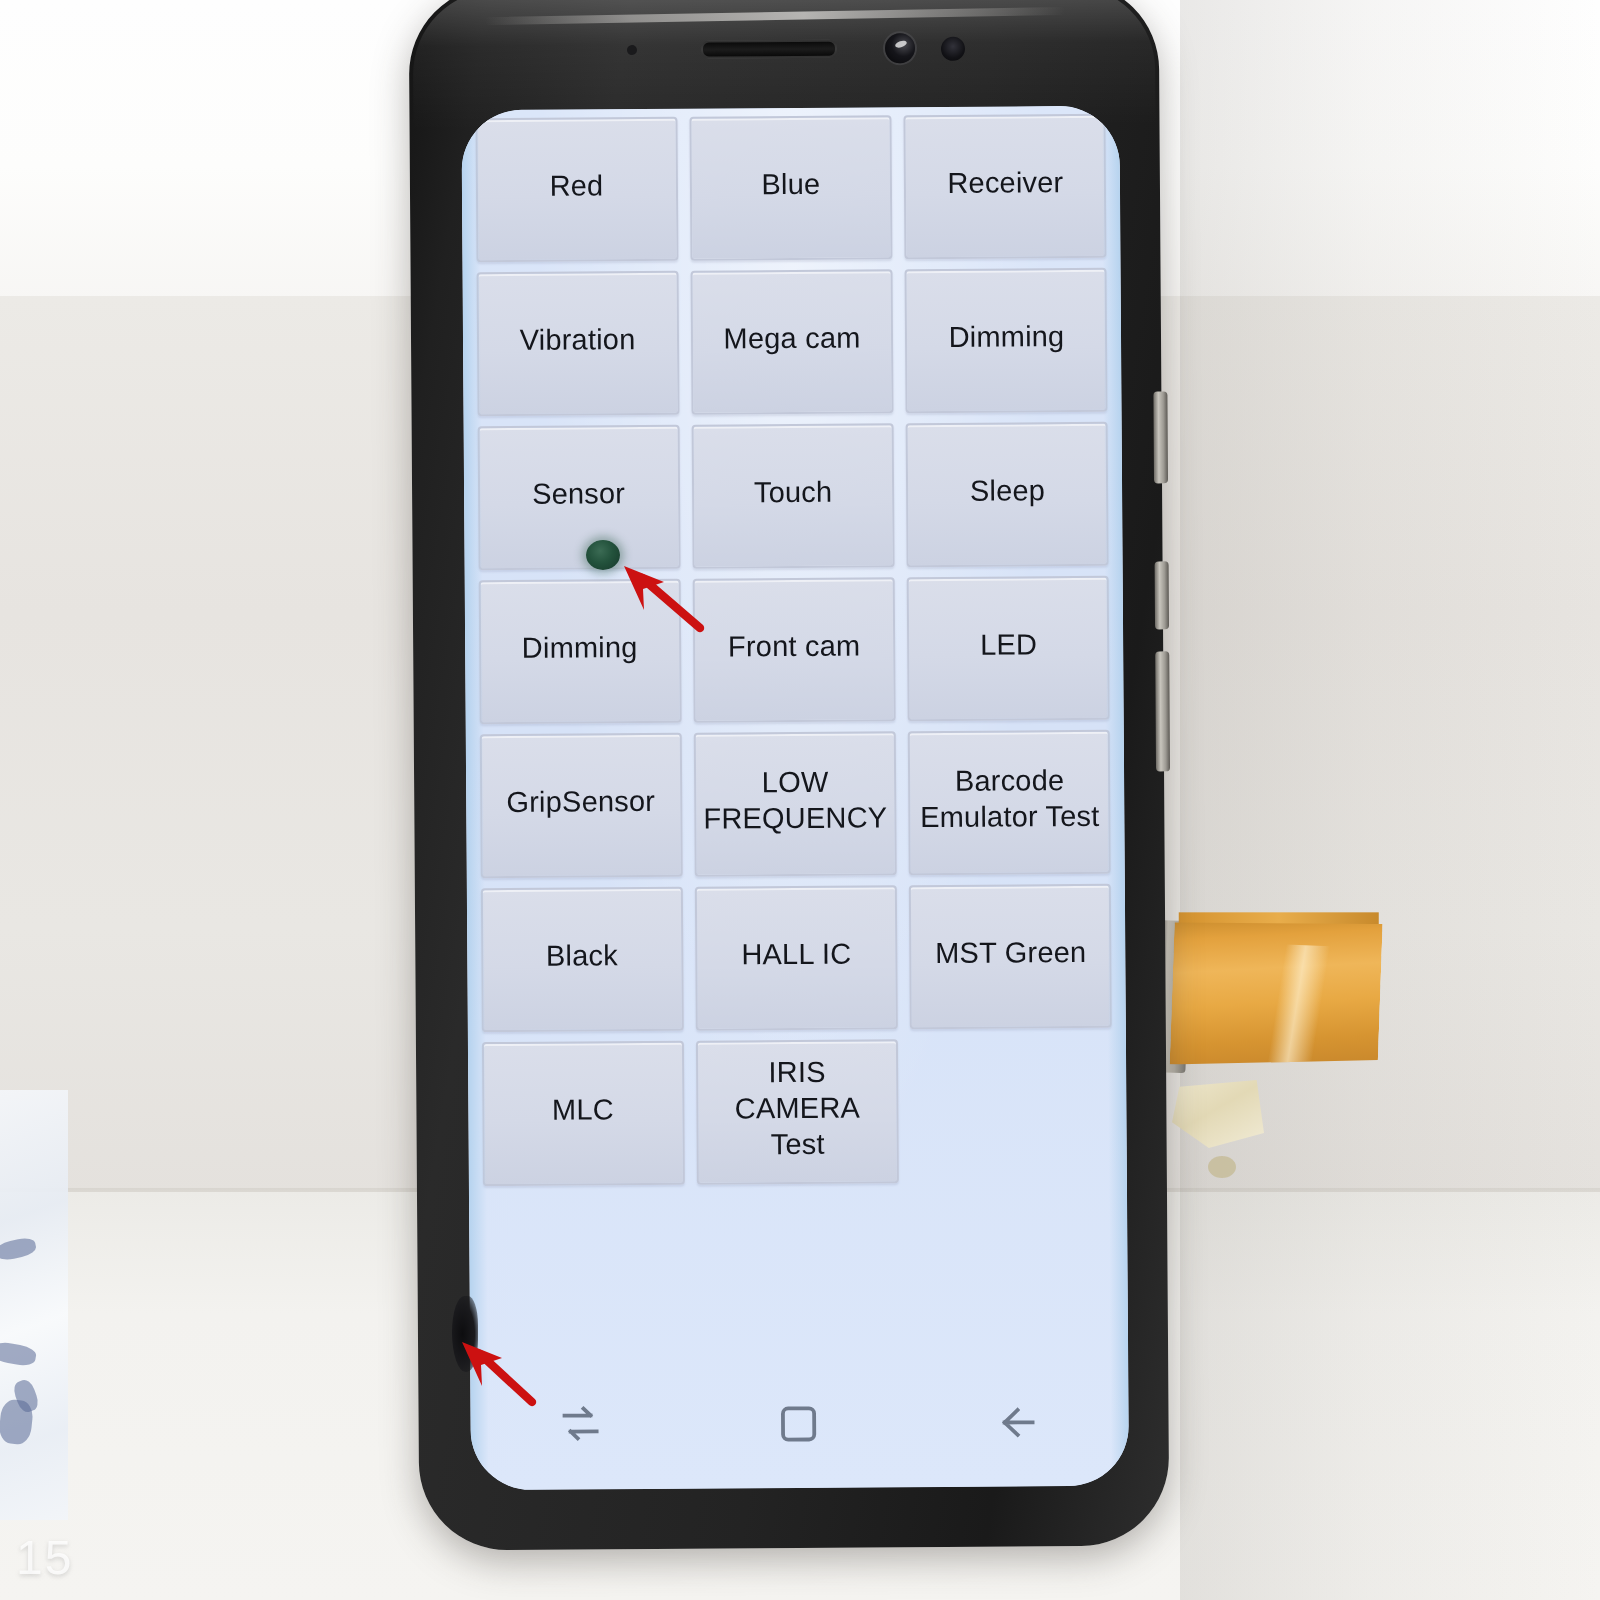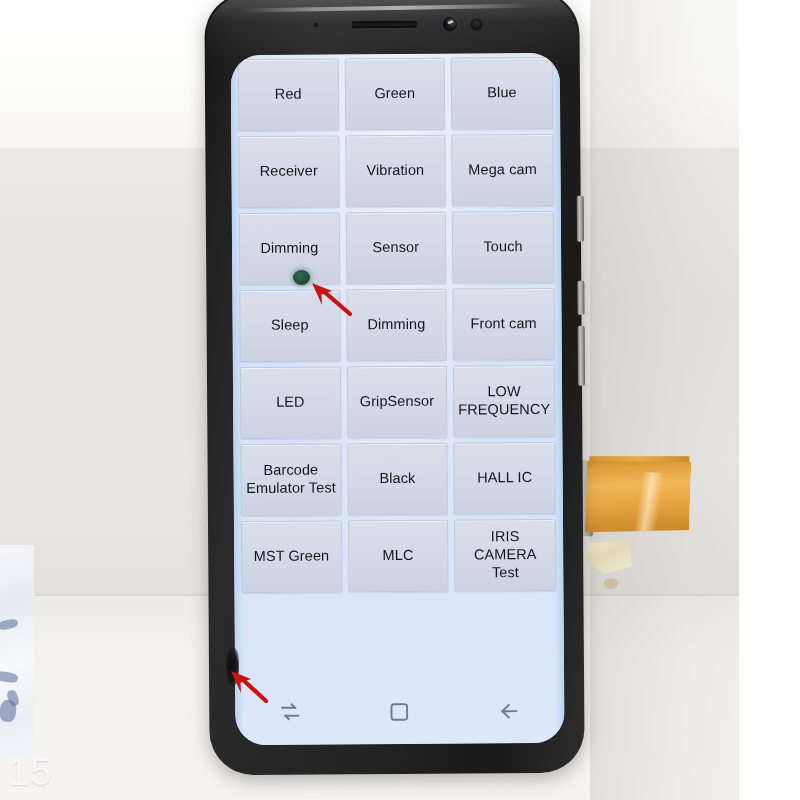--- a/index.html
+++ b/index.html
@@ -7,21 +7,21 @@
     padding: 0;
     background: #ffffff;
   }
   body {
     font-family: "Liberation Sans", sans-serif;
   }
 
   
   #scene {
     position: relative;
-    width: 739px;
+    width: 800px;
     height: 800px;
     overflow: hidden;
     background: #f2f1ef;
   }
 
   
   .bg-upper {
     position: absolute;
     left: 0; top: 0;
     width: 800px; height: 152px;
@@ -312,21 +312,21 @@
 
   .arrow { position: absolute; z-index: 45; }
   #arrow-1 { left: 308px; top: 280px; }
   #arrow-2 { left: 228px; top: 668px; }
 
   
   #watermark {
     position: absolute;
     left: 8px; bottom: 6px;
     font-family: "Liberation Sans", sans-serif;
-    font-size: 38px;
+    font-size: 24px;
     font-weight: 400;
     color: rgba(255,255,255,.78);
     text-shadow: 0 1px 2px rgba(150,150,148,.35);
     letter-spacing: 1px;
     z-index: 60;
     user-select: none;
   }
 </style>
 </head>
 <body>
@@ -369,23 +369,20 @@
     <div class="front-cam"></div>
     <div class="front-cam-glint"></div>
     <div class="iris-sensor"></div>
 
     <div id="screen">
       <div class="screen-glow"></div>
 
       <div id="test-grid">
           <div class="tile">
             <span class="tile-label">Red</span>
-          </div>
-          <div class="tile">
-            <span class="tile-label">Green</span>
           </div>
           <div class="tile">
             <span class="tile-label">Blue</span>
           </div>
           <div class="tile">
             <span class="tile-label">Receiver</span>
           </div>
           <div class="tile">
             <span class="tile-label">Vibration</span>
           </div>

